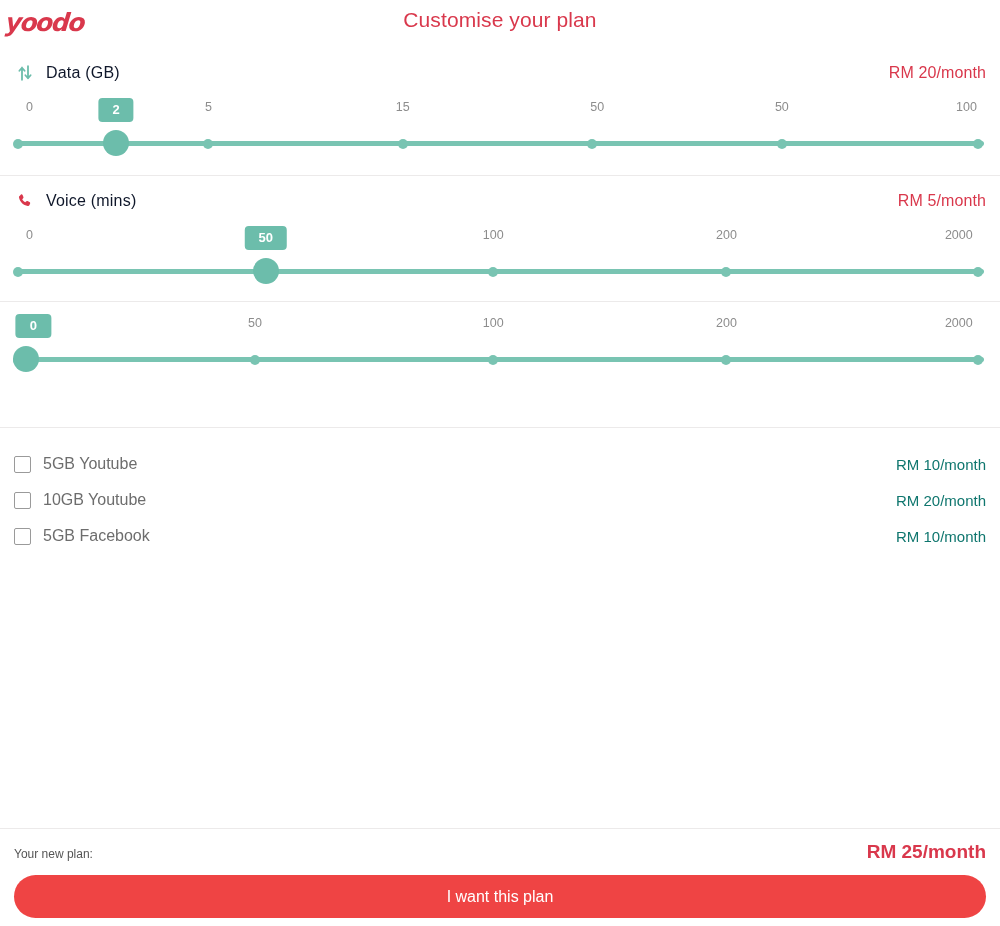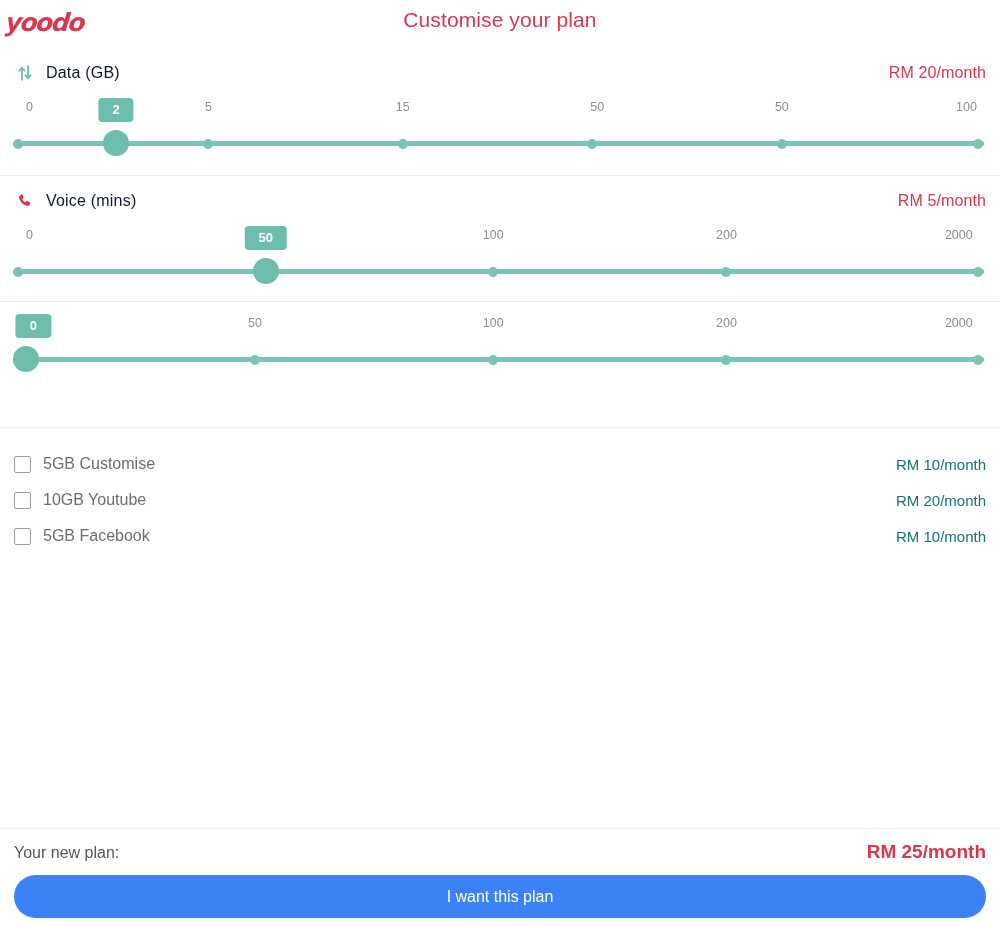--- a/index.html
+++ b/index.html
@@ -198,40 +198,40 @@
     padding: 12px 14px 0 14px;
     box-sizing: border-box;
   }
   .summary {
     display: flex;
     align-items: baseline;
     justify-content: space-between;
     height: 34px;
   }
   .summary-label {
-    font-size: 16px;
+    font-size: 12px;
     color: #555555;
   }
   .summary-price {
     font-size: 19px;
     font-weight: 700;
     color: #d9384c;
   }
   .btn {
     display: flex;
     align-items: center;
     justify-content: center;
     box-sizing: border-box;
     border-radius: 22px;
     height: 43px;
     width: 100%;
     cursor: pointer;
   }
   .btn-primary {
-    background: #3b82f6;
+    background: #ef4444;
     color: #ffffff;
     font-size: 16px;
     border: none;
     margin-bottom: 8px;
   }
   .btn-secondary {
     background: #ffffff;
     color: #d9576a;
     font-size: 14px;
     border: 1.5px solid #d9576a;
@@ -334,21 +334,21 @@
         <div class="thumb" style="left:1.2%"></div>
       </div>
     </div>
   </div>
 
   <div class="addons">
 
     <div class="addon-row">
       <div class="addon-left">
         <span class="cbox"></span>
-        <span class="addon-label">5GB Customise</span>
+        <span class="addon-label">5GB Youtube</span>
       </div>
       <span class="addon-price">RM 10/month</span>
     </div>
 
     <div class="addon-row">
       <div class="addon-left">
         <span class="cbox"></span>
         <span class="addon-label">10GB Youtube</span>
       </div>
       <span class="addon-price">RM 20/month</span>

